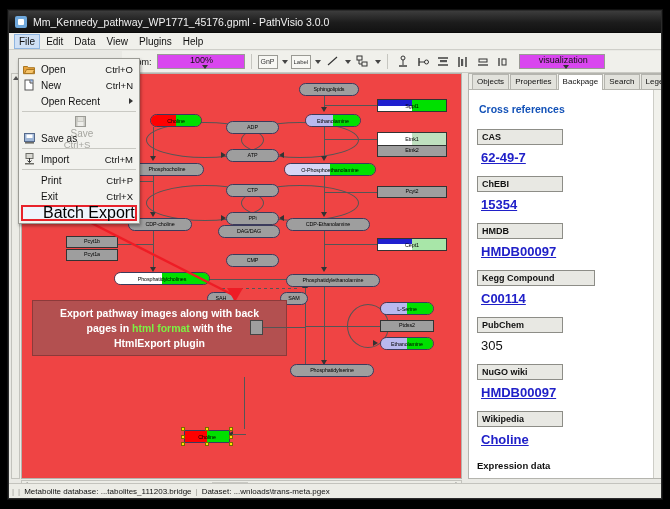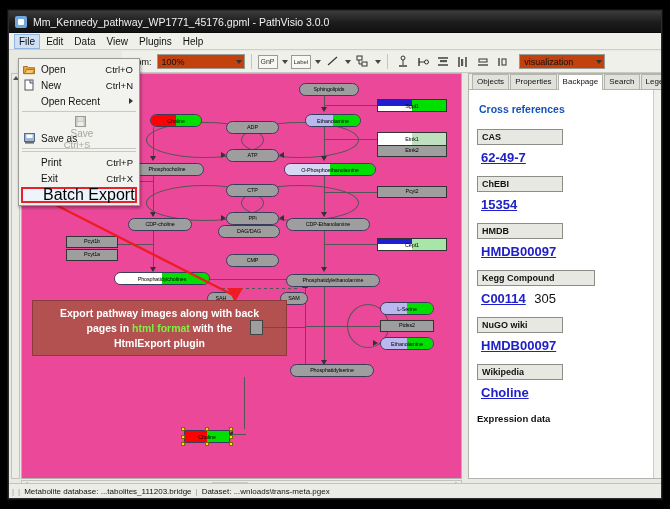--- a/index.html
+++ b/index.html
@@ -80,25 +80,25 @@
     display: flex; align-items: center;
     gap: 3px;
     padding-left: 4px;
     border-bottom: 1px solid #c9c9c3;
     z-index: 12;
   }
   .tb-label { font-size: 9px; color:#111; margin-right:2px; }
   .combo {
     height: 15px;
     border: 1px solid #9a9a94;
-    background: #c2410c;
+    background: #d946ef;
     display: flex; align-items: center;
     justify-content: space-between;
     padding: 0 2px 0 4px;
-    font-size: 9px; color:#111;
+    font-size: 9px; color:#111;flex-direction:column;
   }
   .combo .cap { white-space: nowrap; }
   .caret {
     width: 0; height: 0;
     border-left: 3px solid transparent;
     border-right: 3px solid transparent;
     border-top: 4px solid #333;
     margin-left: 6px;
   }
   .tb-sep { width: 1px; height: 15px; background: #c6c6c0; margin: 0 3px; }
@@ -155,21 +155,21 @@
     background: #eef4fb;
     height: 16px;
     display:flex;align-items:center;
   }
   .fm-highlight .fm-label{ padding-left:20px; }
   
   .canvas {
     position: absolute;
     left: 12px; top: 62px;
     width: 441px; height: 406px;
-    background: #ec4899;
+    background: #ef4444;
     border: 1px solid #b4b4ae;
     overflow: hidden;
   }
   .canvas-scroll-left {
     position:absolute; left:2px; top:62px; width:9px; height:406px;
     background:#ececE6; border:1px solid #c3c3bd;
   }
   .canvas-scroll-left .arrow{
     position:absolute; left:1px; top:2px;
     width:0;height:0;border-left:3px solid transparent;border-right:3px solid transparent;
@@ -607,20 +607,21 @@
 
         <div class="xref-head">ChEBI</div>
         <a class="xref-val">15354</a>
 
         <div class="xref-head">HMDB</div>
         <a class="xref-val">HMDB00097</a>
 
         <div class="xref-head" style="width:118px">Kegg Compound</div>
         <a class="xref-val">C00114</a>
 
+        <div class="xref-head">PubChem</div>
         <span class="xref-val plain">305</span>
 
         <div class="xref-head">NuGO wiki</div>
         <a class="xref-val">HMDB00097</a>
 
         <div class="xref-head">Wikipedia</div>
         <a class="xref-val">Choline</a>
 
         <div class="expr">Expression data</div>
       </div>
@@ -685,20 +686,31 @@
           <svg width="11" height="11" viewBox="0 0 11 11">
               <rect x="0.5" y="0.5" width="10" height="8" fill="#9fb7d8" stroke="#55698a"></rect>
               <rect x="2.5" y="1.5" width="6" height="3.5" fill="#fff"></rect>
               <rect x="1" y="9" width="9" height="1.6" fill="#6d6d67"></rect>
             </svg>
         </span>
         <span class="fm-label">Save as</span>
         <span class="fm-accel"></span>
       </div>
       <div class="fm-sep"></div>
+      <div class="fm-row">
+        <span class="fm-icon">
+          <svg width="11" height="12" viewBox="0 0 11 12">
+              <rect x="2" y="0.5" width="7" height="5" fill="#d8d8d2" stroke="#6c6c66"></rect>
+              <path d="M5.5 5 L5.5 9 M3.5 7.5 L5.5 9.6 L7.5 7.5" stroke="#333" fill="none"></path>
+              <rect x="1" y="10" width="9" height="1.5" fill="#6c6c66"></rect>
+            </svg>
+        </span>
+        <span class="fm-label">Import</span>
+        <span class="fm-accel">Ctrl+M</span>
+      </div>
       <div class="fm-sep"></div>
       <div class="fm-row">
         <span class="fm-icon"></span>
         <span class="fm-label">Print</span>
         <span class="fm-accel">Ctrl+P</span>
       </div>
       <div class="fm-row">
         <span class="fm-icon"></span>
         <span class="fm-label">Exit</span>
         <span class="fm-accel">Ctrl+X</span>

